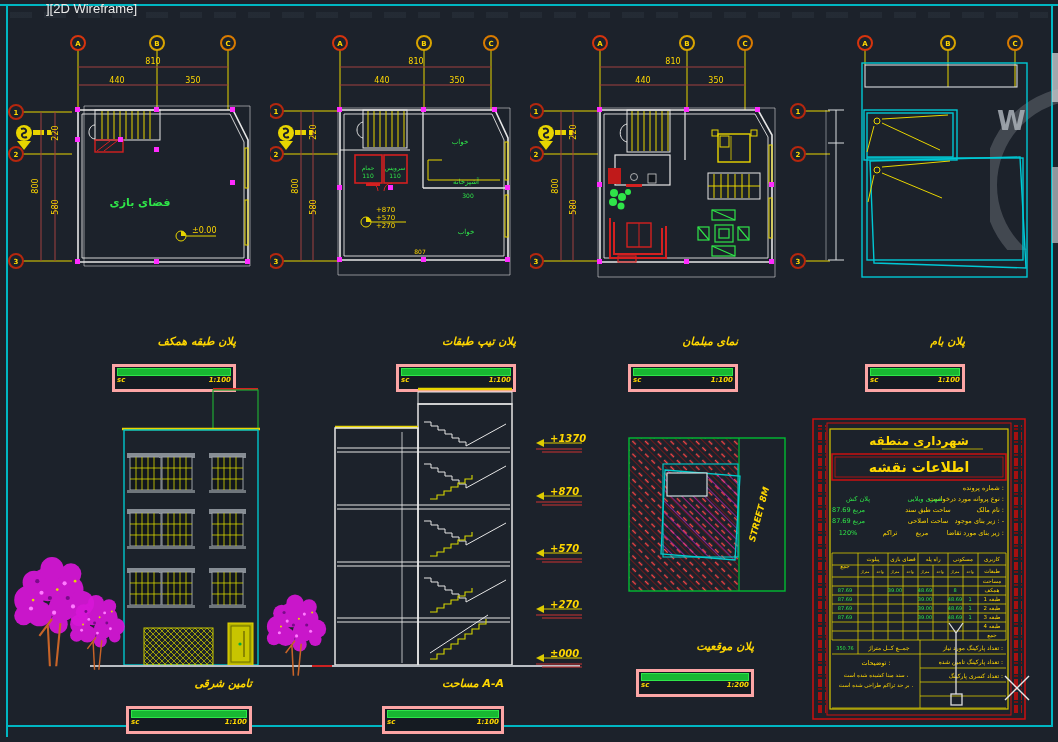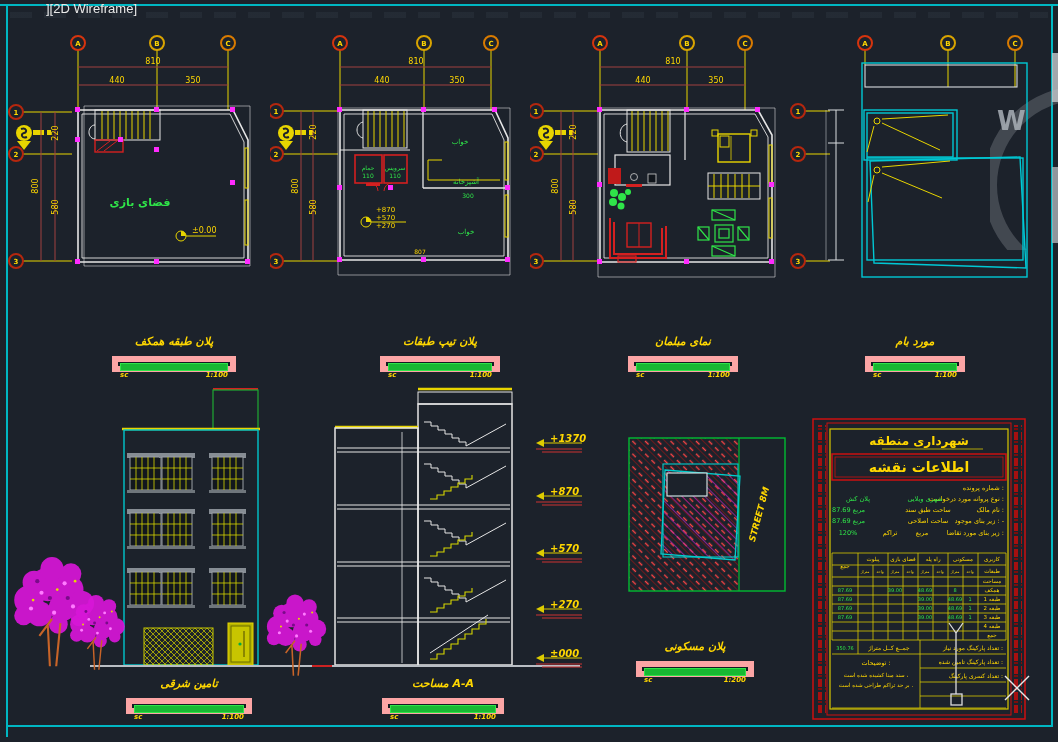--- a/index.html
+++ b/index.html
@@ -5,22 +5,22 @@
   html,body{margin:0;padding:0;background:#10141a;}
   #canvas{position:relative;width:1058px;height:742px;background:#1c222b;overflow:hidden;
           font-family:"DejaVu Sans",sans-serif;}
   .abs{position:absolute;}
   svg{display:block;}
   svg text{font-family:"DejaVu Sans",sans-serif;}
   .border-line{background:#00b7c3;}
   #view-label{left:2px;top:1px;color:#e9e9e9;font:13px "Liberation Sans",sans-serif;z-index:9;margin-left:44px;}
   .gridrow{left:10px;top:12px;width:1038px;height:6px;opacity:.55;
      background:repeating-linear-gradient(90deg,#2a323c 0 22px,transparent 22px 34px);}
-  .scalebar .sb-title{color:#ffd700;font:italic bold 11px/1.15 "DejaVu Sans",sans-serif;text-align:center;white-space:nowrap;margin-bottom:7px;}
-  .scalebar .sb-bar{border:6px solid #fca5a5;padding:1px 2px;height:16px;box-sizing:border-box;background:#151b22;}
+  .scalebar .sb-title{color:#ffd700;font:italic bold 11px/1.15 "DejaVu Sans",sans-serif;text-align:right;white-space:nowrap;margin-bottom:15px;}
+  .scalebar .sb-bar{border:3px solid #fca5a5;padding:1px 2px;height:28px;box-sizing:border-box;background:#151b22;}
   .scalebar .sb-fill{height:6px;background:#18b832;border:1px solid #2fe549;margin-bottom:1px;}
   .scalebar .sb-row{display:flex;justify-content:space-between;color:#ffd700;font:italic bold 7px "DejaVu Sans",sans-serif;line-height:6px;}
 </style>
 </head>
 <body>
 
 <div id="canvas">
 
   <div class="abs border-line" style="left:0;top:4px;width:1058px;height:2px"></div>
   <div class="abs border-line" style="left:6px;top:4px;width:2px;height:733px"></div>
@@ -429,42 +429,42 @@
   <div class="scalebar abs" style="left:112px;top:336px;width:124px">
     <div class="sb-title">پلان طبقه همکف</div>
     <div class="sb-bar">
       <div class="sb-fill"></div>
       <div class="sb-row">
           <span>sc</span>
           <span>1:100</span>
         </div>
     </div>
   </div>
-  <div class="scalebar abs" style="left:380px;top:336px;width:120px">
+  <div class="scalebar abs" style="left:396px;top:336px;width:120px">
     <div class="sb-title">پلان تیپ طبقات</div>
     <div class="sb-bar">
       <div class="sb-fill"></div>
       <div class="sb-row">
           <span>sc</span>
           <span>1:100</span>
         </div>
     </div>
   </div>
   <div class="scalebar abs" style="left:628px;top:336px;width:110px">
     <div class="sb-title">نمای مبلمان</div>
     <div class="sb-bar">
       <div class="sb-fill"></div>
       <div class="sb-row">
           <span>sc</span>
           <span>1:100</span>
         </div>
     </div>
   </div>
   <div class="scalebar abs" style="left:865px;top:336px;width:100px">
-    <div class="sb-title">مورد بام</div>
+    <div class="sb-title">پلان بام</div>
     <div class="sb-bar">
       <div class="sb-fill"></div>
       <div class="sb-row">
           <span>sc</span>
           <span>1:100</span>
         </div>
     </div>
   </div>
 
   <svg class="abs" style="left:0;top:385px" width="335" height="295">
@@ -685,21 +685,21 @@
     </defs>
     <rect x="14" y="8" width="110" height="153" fill="url(#redhatch)"></rect>
     <rect x="14" y="8" width="156" height="153" fill="none" stroke="#00bb33" stroke-width="1.4"></rect>
     <line x1="124" y1="8" x2="124" y2="161" stroke="#00bb33" stroke-width="1.2"></line>
     <polygon points="50,40 125,46 120,130 46,124" fill="url(#maghatch)" stroke="#00cccc" stroke-width="1.3"></polygon>
     <rect x="48" y="34" width="75" height="93" fill="none" stroke="#00cccc" stroke-width="1.1"></rect>
     <rect x="52" y="43" width="40" height="23" fill="#1c222b" stroke="#ddeeee" stroke-width="1.1"></rect>
     <text x="147" y="85" transform="rotate(-75 147,85)" font-size="9" font-style="italic" font-weight="bold" fill="#ffd700" text-anchor="middle">STREET 8M</text>
   </svg>
   <div class="scalebar abs" style="left:636px;top:641px;width:118px">
-    <div class="sb-title">پلان مسکونی</div>
+    <div class="sb-title">پلان موقعیت</div>
     <div class="sb-bar">
       <div class="sb-fill"></div>
       <div class="sb-row">
           <span>sc</span>
           <span>1:200</span>
         </div>
     </div>
   </div>
 
   <svg class="abs" style="left:810px;top:418px" width="248" height="324">

